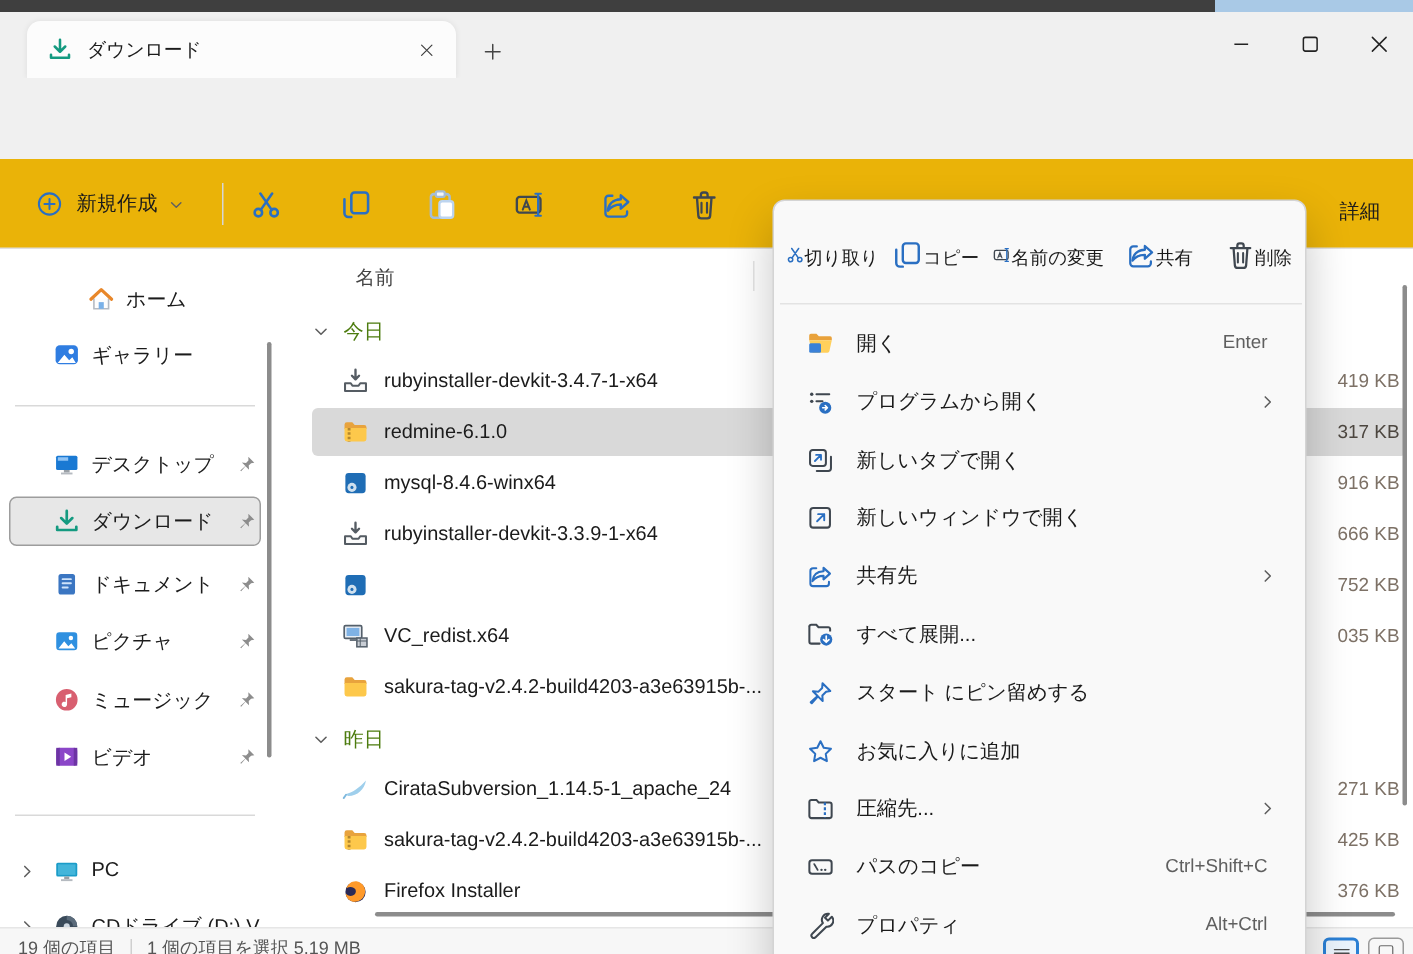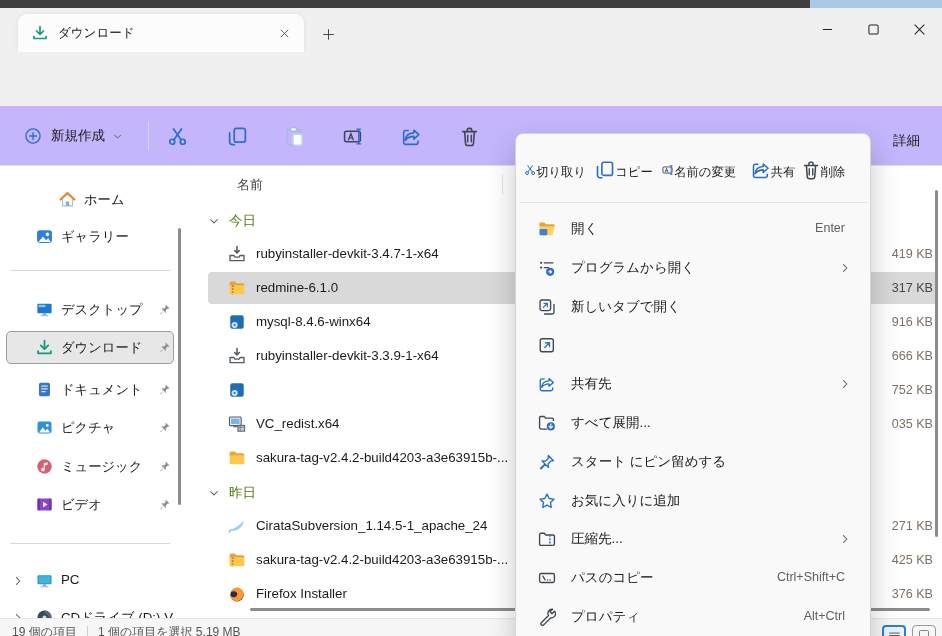--- a/index.html
+++ b/index.html
@@ -25,21 +25,21 @@
   .navbtn{position:absolute;top:68px;width:32px;height:32px;display:flex;align-items:center;justify-content:center;border-radius:5px;}
   #addressbar{position:absolute;left:250px;top:68px;width:484px;height:34px;background:#ffffff;border-radius:6px;
       display:flex;align-items:center;box-shadow:0 0 0 1px rgba(0,0,0,0.03);}
   #addressbar .crumb-sep{color:#5f5f5f;font-size:11px;margin:0 12px;}
   #addressbar .crumb{font-size:13px;color:#1b1b1b;}
   #searchbox{position:absolute;left:748px;top:68px;width:184px;height:34px;background:#ffffff;border-radius:6px;
       display:flex;align-items:center;box-shadow:0 0 0 1px rgba(0,0,0,0.03);}
   #searchbox .ph{margin-left:15px;font-size:13px;color:#6f6f6f;flex:1;}
   #searchbox .sicon{margin-right:12px;}
   
-  #toolbar{left:0;top:106px;width:942px;height:60px;background:#c4b5fd;border-bottom:1px solid #e0e0e0;box-sizing:border-box;}
+  #toolbar{left:0;top:106px;width:942px;height:60px;background:#eab308;border-bottom:1px solid #e0e0e0;box-sizing:border-box;}
   #new-btn{position:absolute;left:16px;top:14px;height:32px;display:flex;align-items:center;border-radius:5px;padding:0 8px;}
   #new-btn .nlabel{font-size:13.5px;margin:0 7px 0 9px;color:#1b1b1b;}
   #tb-divider{position:absolute;left:148px;top:16px;width:1px;height:28px;background:#d6d6d6;}
   .tbtn{position:absolute;top:12px;width:40px;height:36px;display:flex;align-items:center;justify-content:center;border-radius:5px;}
   #details-label{position:absolute;left:893px;top:26px;font-size:13.5px;color:#1b1b1b;}
   
   .sb-item{position:absolute;left:0;width:186px;height:34px;}
   .sb-sel{position:absolute;left:6px;top:0;width:168px;height:33px;background:#e7e7e7;border:1px solid #9d9d9d;border-radius:5px;box-sizing:border-box;}
   .sb-chev{position:absolute;left:12px;top:11px;width:12px;height:12px;}
   .sb-ico{position:absolute;left:36px;top:8px;width:17px;height:17px;}
@@ -567,21 +567,21 @@
       </div>
       <div class="cmd-btn" style="left: 226px; width: 62px;">
         <span class="cico">
           <svg viewBox="0 0 16 16" width="100%" height="100%">
             <path d="M9.8 3.2l3.8 3.4-3.8 3.4V7.9C7 7.9 4.8 9 3.2 11c.3-3.1 2.4-5.6 6.6-5.8z" fill="none" stroke="#2a6fc2" stroke-width="1.25" stroke-linejoin="round"></path>
             <path d="M5.5 3.4H3.6A1.6 1.6 0 0 0 2 5v7.4A1.6 1.6 0 0 0 3.6 14h7.8a1.6 1.6 0 0 0 1.6-1.6v-1" fill="none" stroke="#2a6fc2" stroke-width="1.2" stroke-linecap="round"></path>
           </svg>
         </span>
         <span class="clabel">共有</span>
       </div>
-      <div class="cmd-btn" style="left: 280px; width: 54px;">
+      <div class="cmd-btn" style="left: 296px; width: 54px;">
         <span class="cico">
           <svg viewBox="0 0 16 16" width="100%" height="100%">
             <path d="M2.8 4.3h10.4M6.3 4V3a1.2 1.2 0 0 1 1.2-1.2h1A1.2 1.2 0 0 1 9.7 3v1M4.3 4.3l.7 9.2a1.5 1.5 0 0 0 1.5 1.4h3a1.5 1.5 0 0 0 1.5-1.4l.7-9.2" fill="none" stroke="#3f4750" stroke-width="1.2" stroke-linecap="round"></path>
             <path d="M6.6 7v5M9.4 7v5" stroke="#3f4750" stroke-width="1.1" stroke-linecap="round"></path>
           </svg>
         </span>
         <span class="clabel">削除</span>
       </div>
     </div>
   <div id="menu-sep"></div>
@@ -624,20 +624,21 @@
         </span>
         <span class="mlabel">新しいタブで開く</span>
       </div>
       <div class="menu-item" style="top: 192.4px;">
         <span class="mico">
           <svg viewBox="0 0 16 16" width="100%" height="100%">
             <rect x="2" y="2.4" width="11.6" height="11.6" rx="1.7" fill="none" stroke="#3f4750" stroke-width="1.2"></rect>
             <path d="M6 10.2L10.2 6M6.6 6h3.6v3.6" stroke="#2a6fc2" stroke-width="1.15" fill="none" stroke-linecap="round" stroke-linejoin="round"></path>
           </svg>
         </span>
+        <span class="mlabel">新しいウィンドウで開く</span>
       </div>
       <div class="menu-item" style="top: 231.2px;">
         <span class="mico">
           <svg viewBox="0 0 16 16" width="100%" height="100%">
             <path d="M9.8 3.2l3.8 3.4-3.8 3.4V7.9C7 7.9 4.8 9 3.2 11c.3-3.1 2.4-5.6 6.6-5.8z" fill="none" stroke="#2a6fc2" stroke-width="1.25" stroke-linejoin="round"></path>
             <path d="M5.5 3.4H3.6A1.6 1.6 0 0 0 2 5v7.4A1.6 1.6 0 0 0 3.6 14h7.8a1.6 1.6 0 0 0 1.6-1.6v-1" fill="none" stroke="#2a6fc2" stroke-width="1.2" stroke-linecap="round"></path>
           </svg>
         </span>
         <span class="mlabel">共有先</span>
         <span class="msub">

